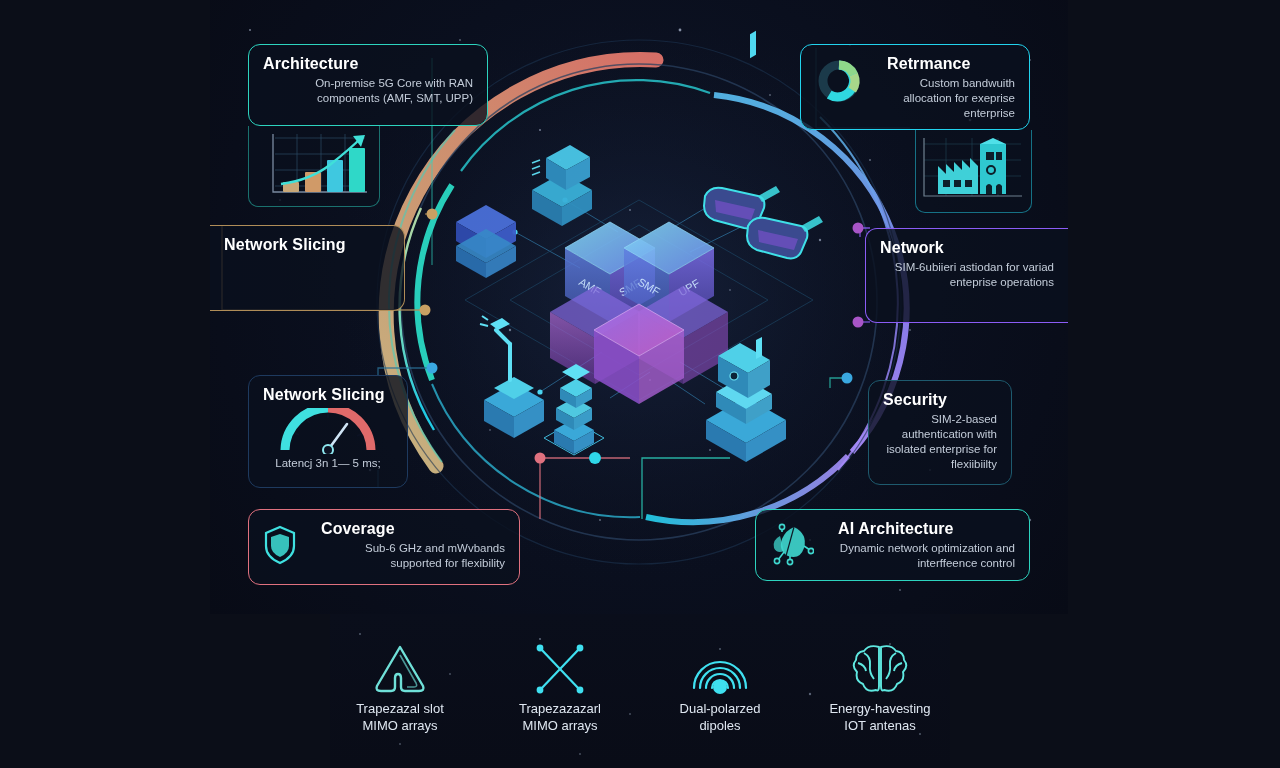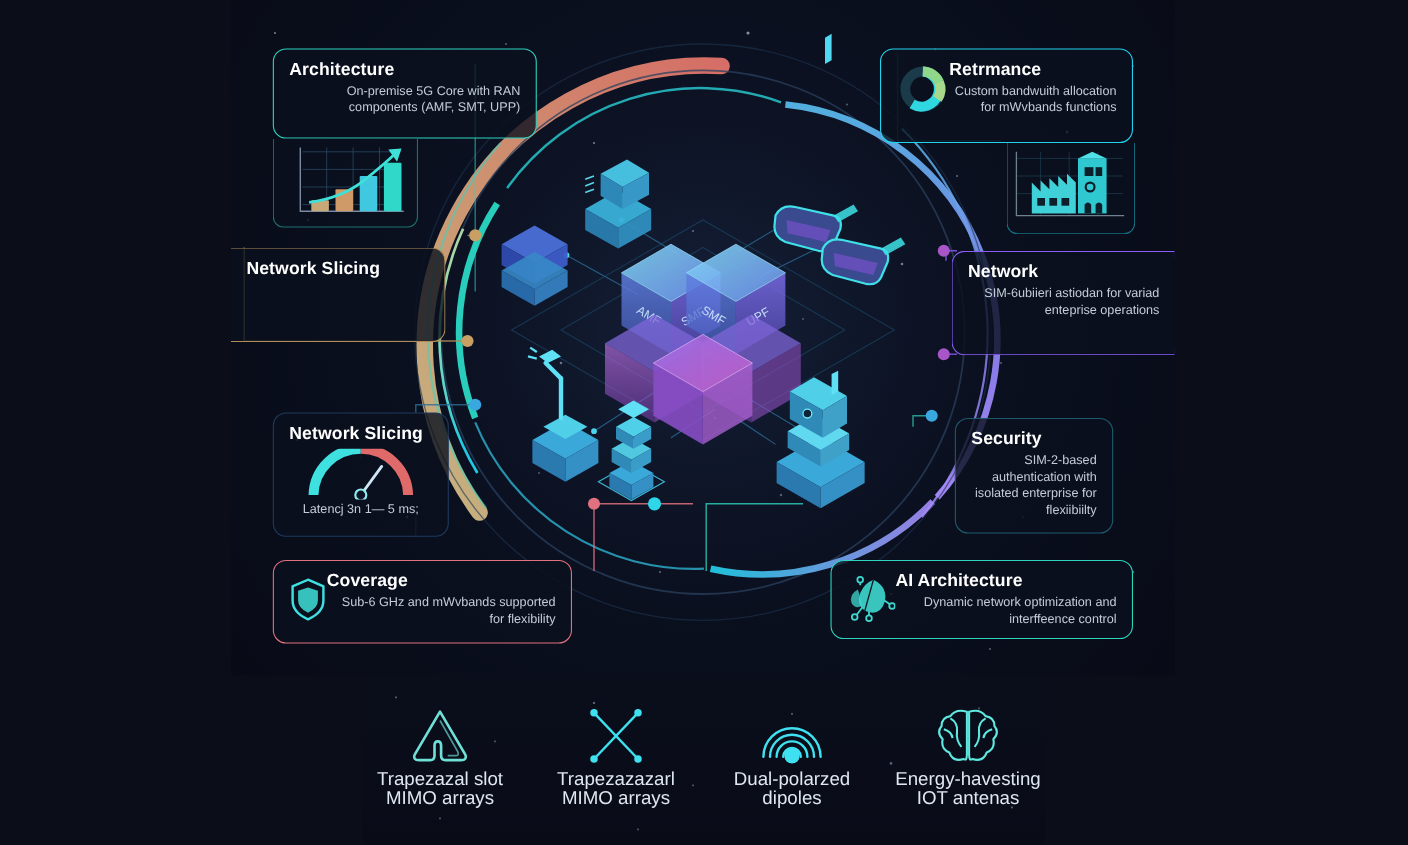--- a/index.html
+++ b/index.html
@@ -41,33 +41,33 @@
   .card p{
     margin:0;font-size:11.5px;line-height:15px;color:#c3ccd9;font-weight:400;text-align:right;
   }
   .card.gold{border-color:#b08d58;}
   .card.purple{border-color:#8b5cf6;}
   .card.blue{border-color:#1e3a5f;}
   .card.rose{border-color:#e0717f;}
   .card.teal{border-color:#2dd4bf;}
   .card.cyanline{border-color:#22d3ee;}
 
-  .card-row{display:flex;align-items:flex-start;gap:0;}
+  .card-row{display:flex;align-items:flex-start;gap:24px;}
   .card-row .txt{flex:1;}
 
   
   .ringwrap{position:absolute;left:0;top:0;width:858px;height:614px;}
 
   
   .hub{position:absolute;left:0;top:0;width:858px;height:614px;}
 
   
   .legitem{position:absolute;width:150px;text-align:center;color:#dbe4ef;}
   .legitem .ic{height:62px;display:flex;align-items:center;justify-content:center;}
-  .legitem .lb{font-size:17px;line-height:17px;color:#dfe7f1;}
+  .legitem .lb{font-size:13px;line-height:17px;color:#dfe7f1;}
 </style>
 </head>
 <body>
 
 <div id="stage">
 
   <div class="panel">
 
     <svg class="panel-stars" width="858" height="614">
       <defs>
@@ -418,21 +418,21 @@
     <div class="card cyanline" style="left:590px;top:44px;width:230px;height:86px;">
       <div class="card-row">
         <svg width="48" height="48" style="flex:none;margin-top:2px;">
           <circle cx="24" cy="24" r="16" fill="none" stroke="#1b3a4a" stroke-width="9"></circle>
           <path d="M 24 8 A 16 16 0 1 1 14.2 37.6" fill="none" stroke="#2fd8e0" stroke-width="9"></path>
           <path d="M 24 8 A 16 16 0 0 1 38.6 17.5" fill="none" stroke="#8fd88a" stroke-width="9"></path>
           <path d="M 38.6 17.5 A 16 16 0 0 1 37.2 33" fill="none" stroke="#a8d88a" stroke-width="9"></path>
         </svg>
         <div class="txt">
           <h3>Retrmance</h3>
-          <p>Custom bandwuith allocation for mWvbands functions</p>
+          <p>Custom bandwuith allocation for exeprise enterprise</p>
         </div>
       </div>
     </div>
 
     <div style="position:absolute;left:705px;top:130px;width:115px;height:82px;border:1px solid rgba(34,211,238,.5);border-top:none;border-radius:0 0 10px 10px;background:rgba(10,16,30,.8);">
       <svg width="113" height="80">
         <g stroke="#1e4356" stroke-width=".6">
           <path d="M 8 14 L 105 14"></path>
             <path d="M 8 30 L 105 30"></path>
             <path d="M 8 46 L 105 46"></path>

